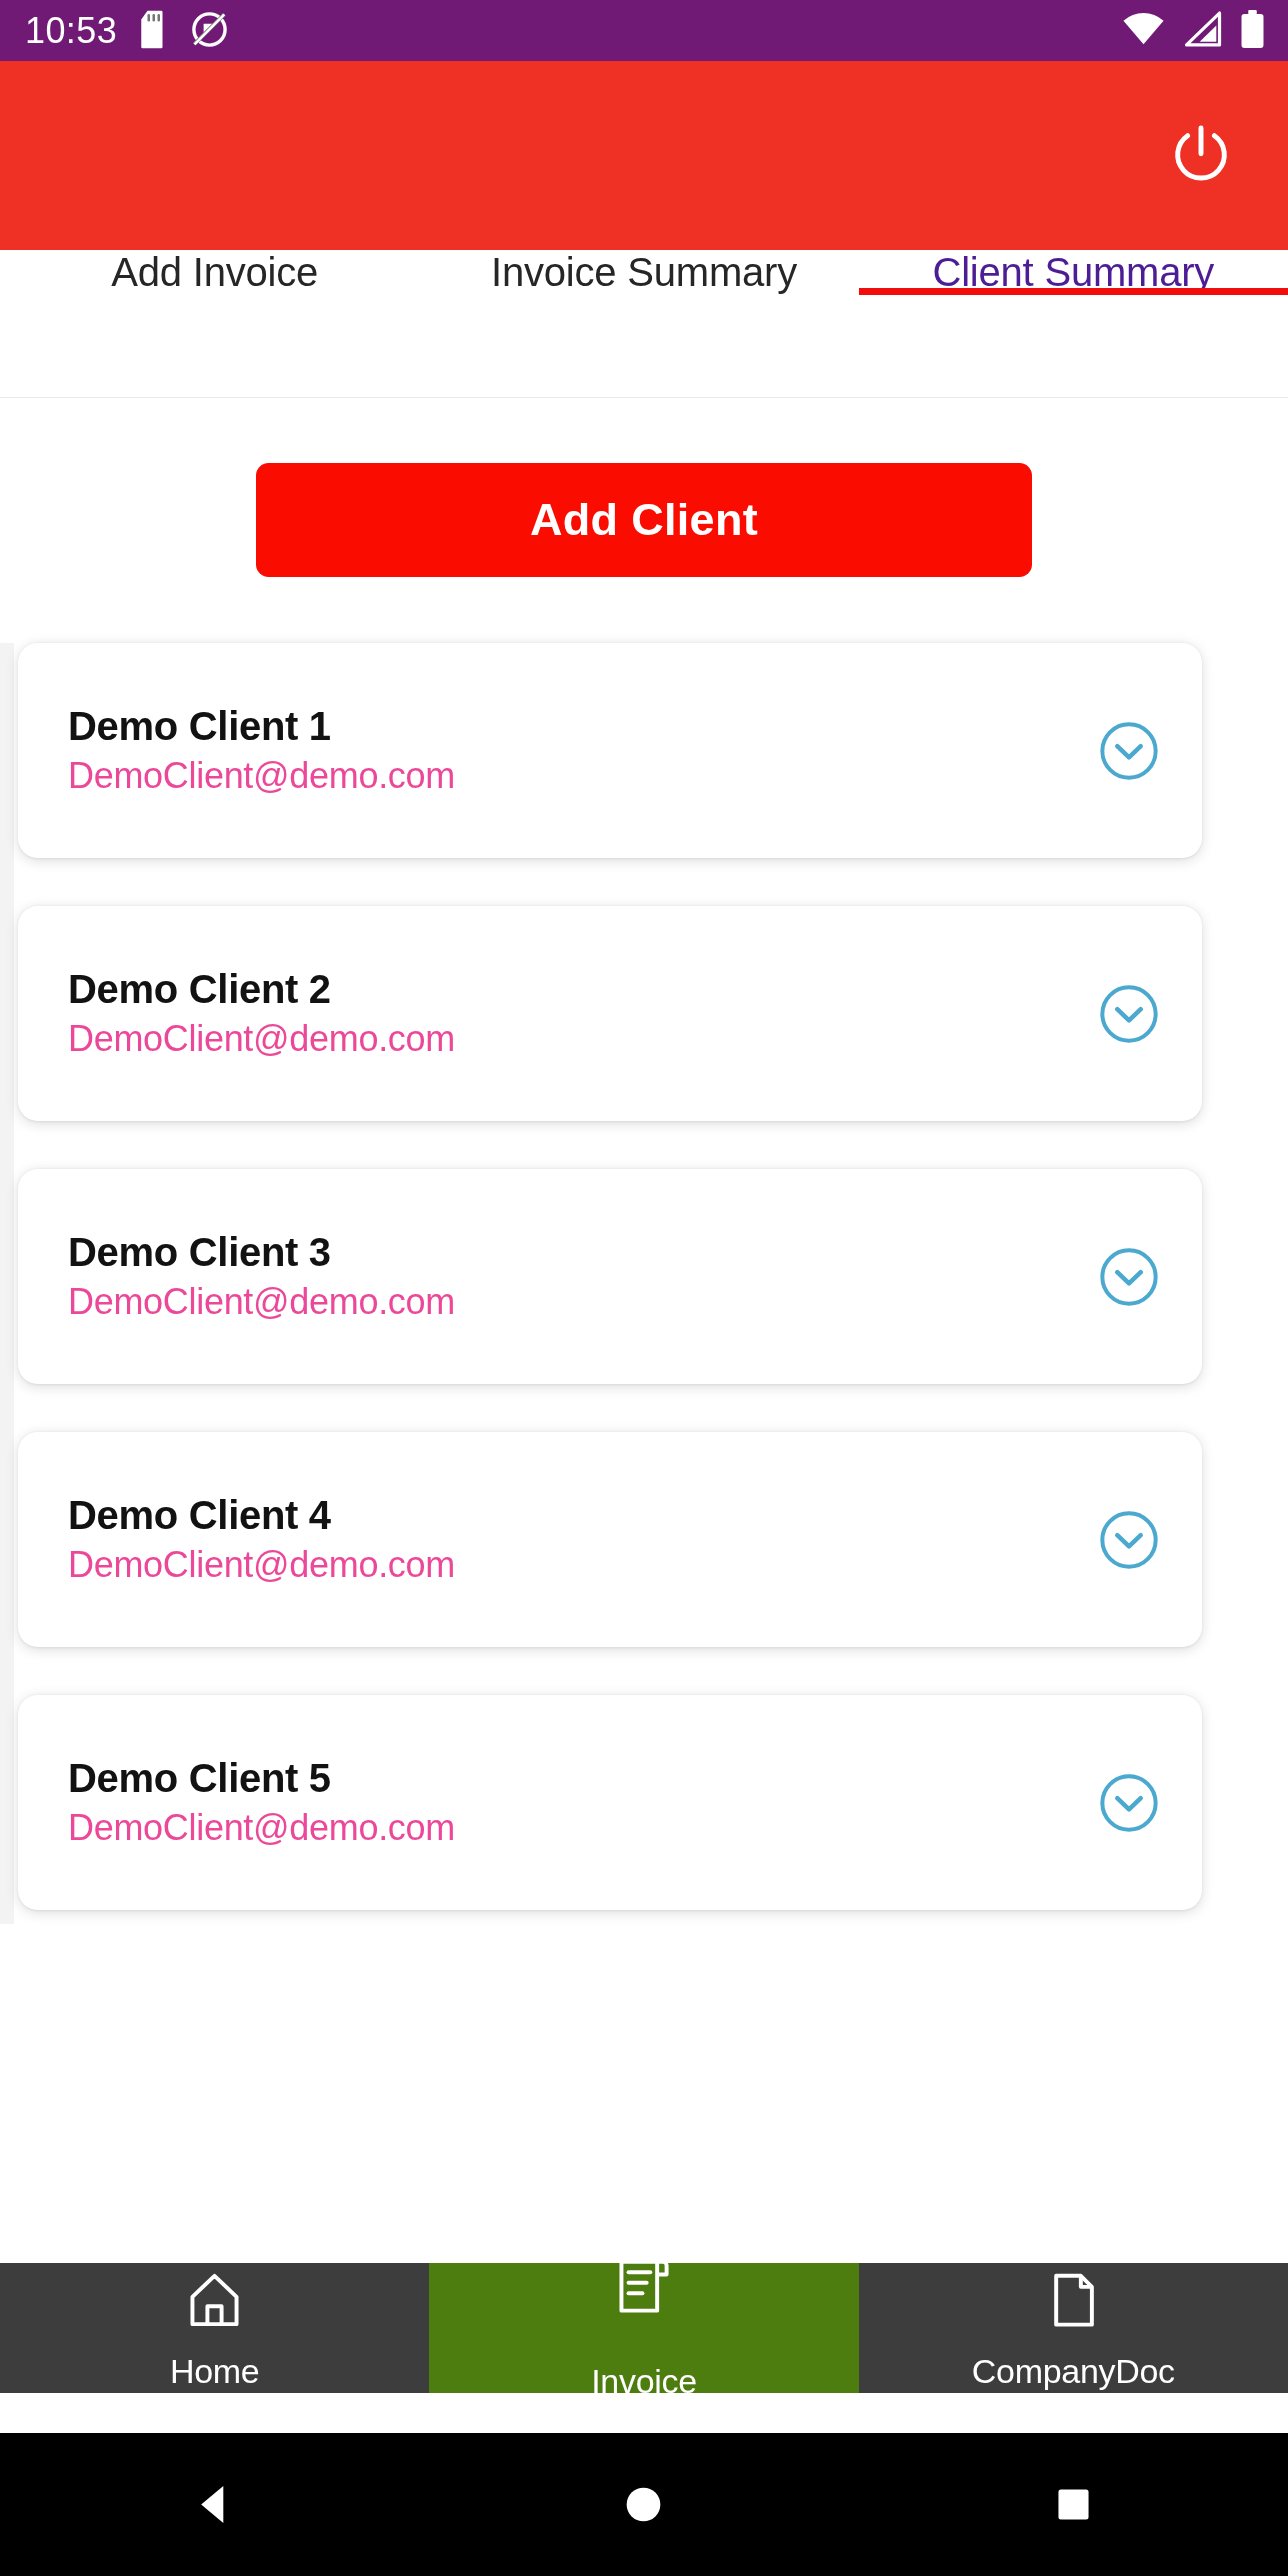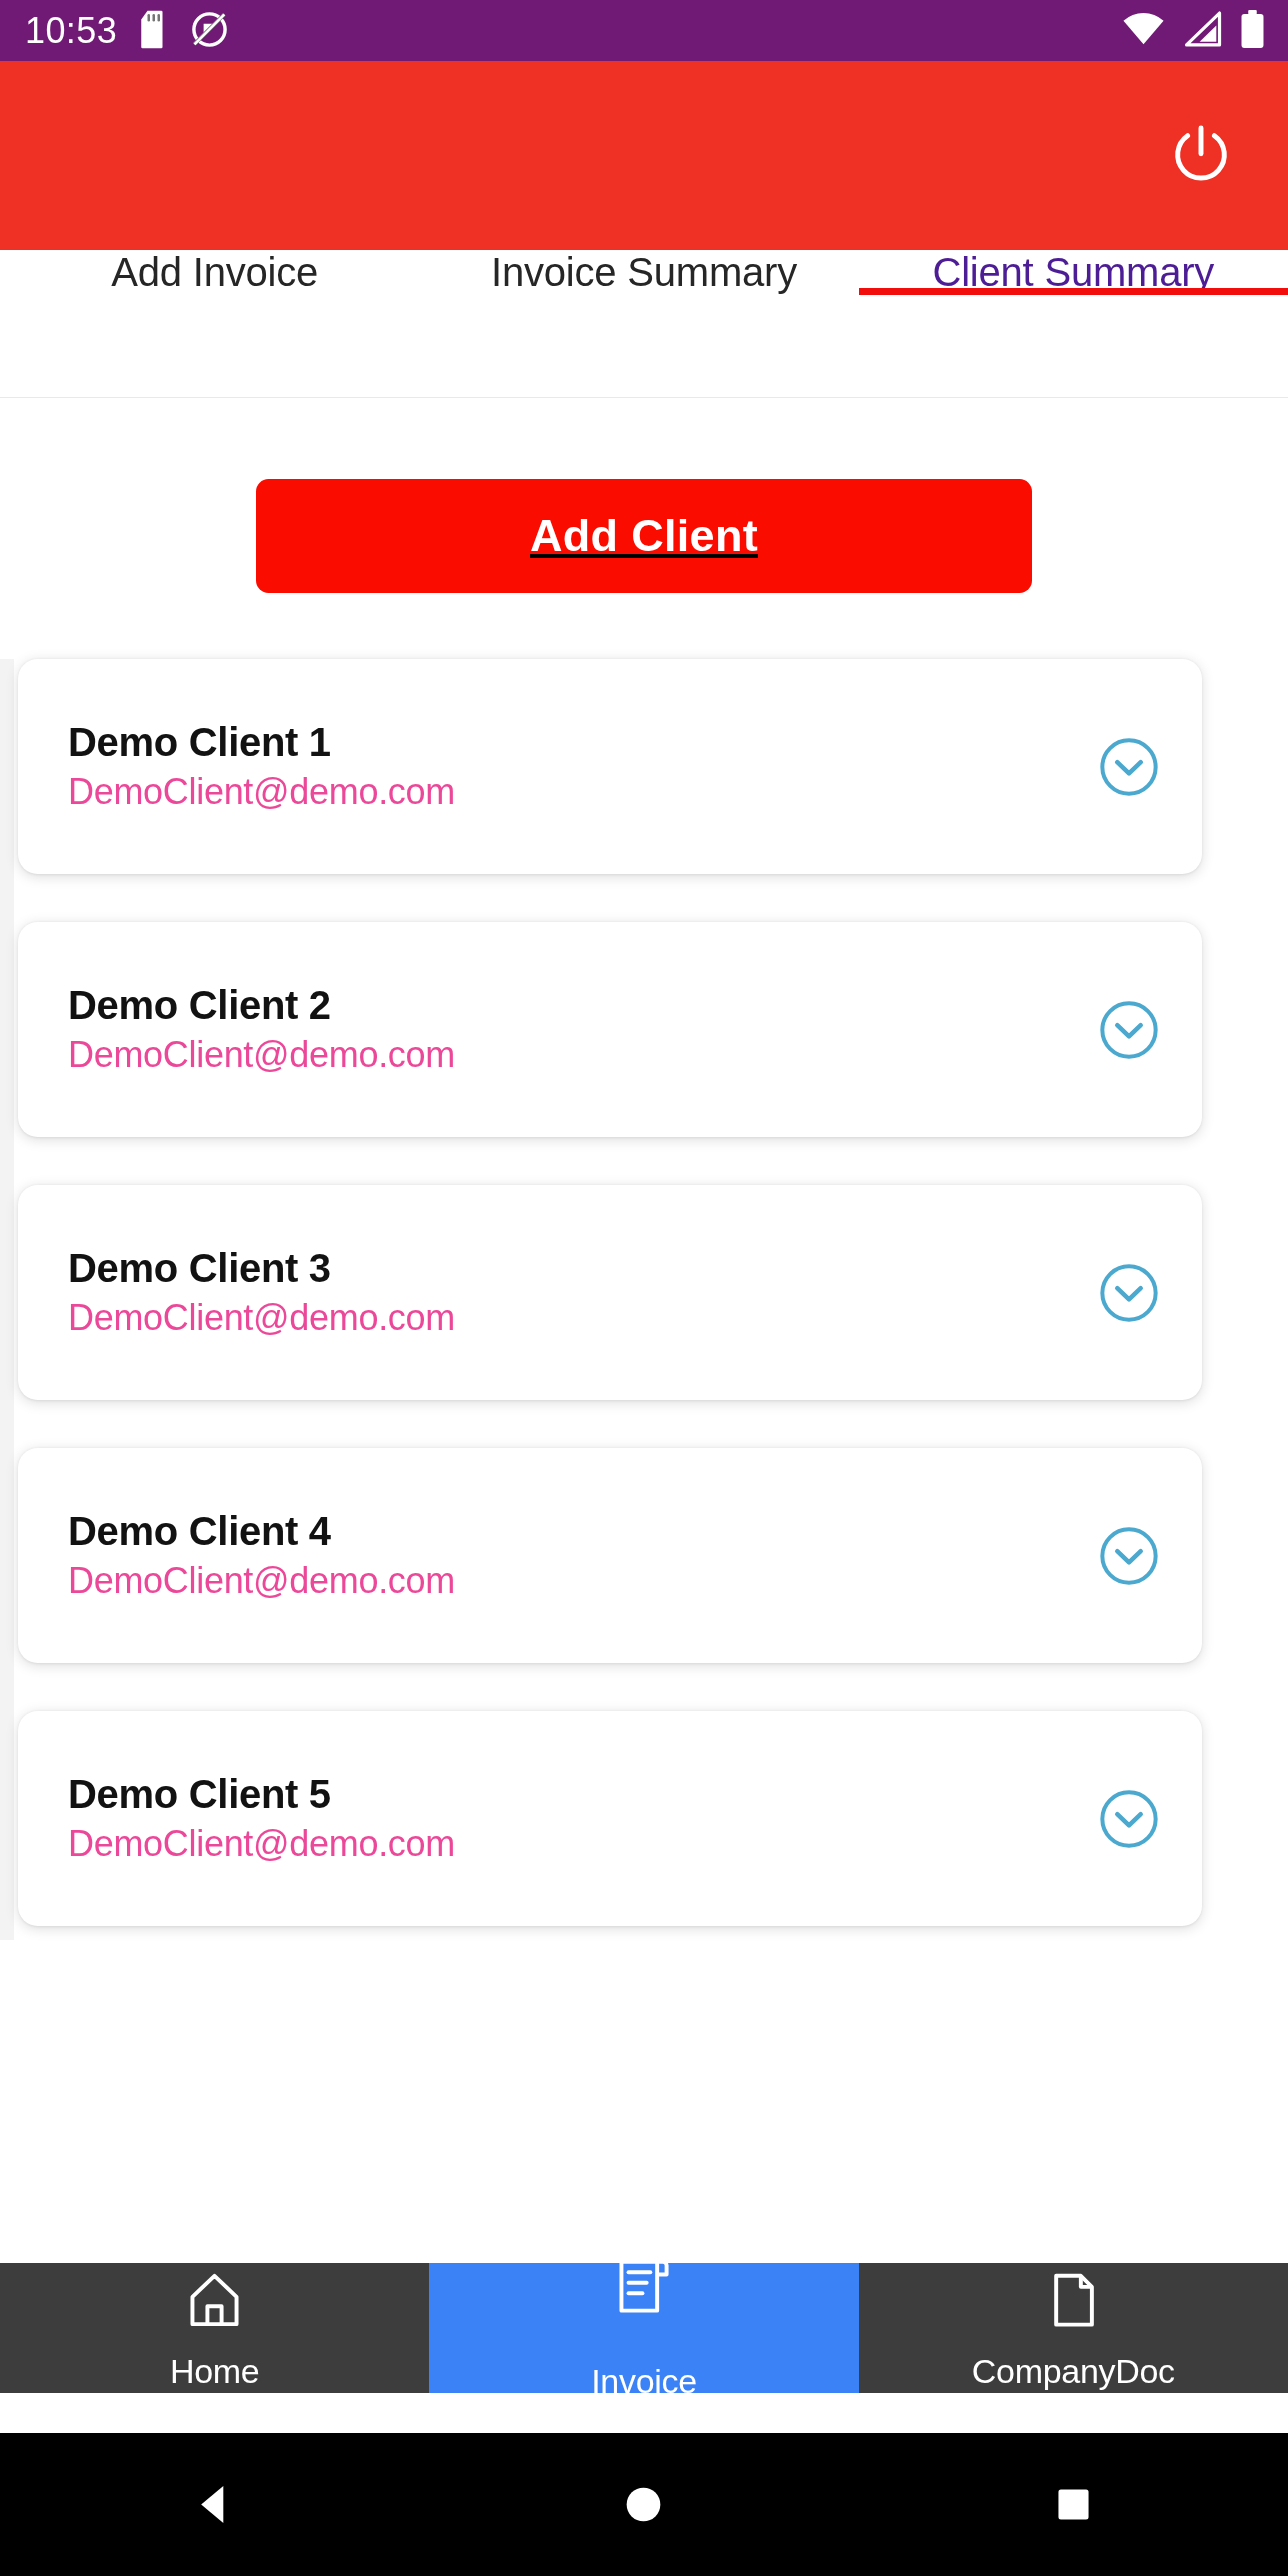--- a/index.html
+++ b/index.html
@@ -60,21 +60,21 @@
   .tab.active::after {
     content:""; position:absolute; left:0; right:0; bottom:0;
     height:7.2px; background:#f20d0d;
   }
 
   
   .content {
     position:absolute; top:399px; left:0; width:1288px; height:1864px;
     background:#ffffff;
   }
-  .add-btn-wrap { display:flex; justify-content:center; padding-top:80px;text-decoration:underline; }
+  .add-btn-wrap { display:flex; justify-content:center; padding-top:64px; }
   .add-btn {
     width:776px; height:114px; background:#fb0c00; border:none; border-radius:12.5px;
     color:#ffffff; font-size:45px; font-weight:700; letter-spacing:0.3px;
     font-family:"Liberation Sans", sans-serif;
     cursor:pointer; display:flex; align-items:center; justify-content:center;
   }
 
   .list-scroll {
     position:relative; margin-top:66px; padding:0 0 0 18px;
     background:linear-gradient(to right,#f3f3f3 0px,#f3f3f3 14.3px,#ffffff 14.3px);
@@ -94,21 +94,21 @@
 
   
   .bottomnav {
     position:absolute; top:2263px; left:0; width:1288px; height:130px;
     background:#3d3d3d; display:flex;
   }
   .navitem {
     flex:1; display:flex; flex-direction:column; align-items:center;
     justify-content:center; gap:16px; cursor:pointer;
   }
-  .navitem.active { background:#3b82f6;gap:44px; }
+  .navitem.active { background:#4d7c0f;gap:44px; }
   .navitem .nav-label {
     color:#ffffff; font-size:34px; font-weight:400; letter-spacing:-0.3px;
     white-space:nowrap;
   }
   .navitem .nav-icon { height:70px; display:flex; align-items:center; justify-content:center; }
 
   
   .androidnav {
     position:absolute; top:2433px; left:0; width:1288px; height:143px;
     background:#000000; display:flex; align-items:center;

